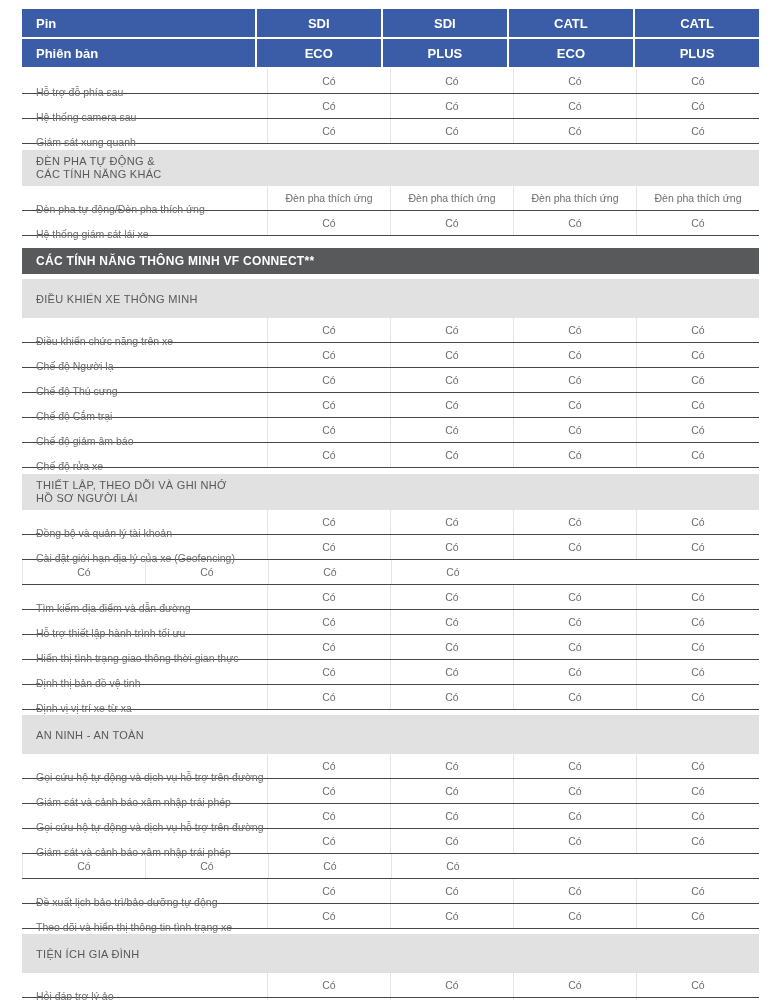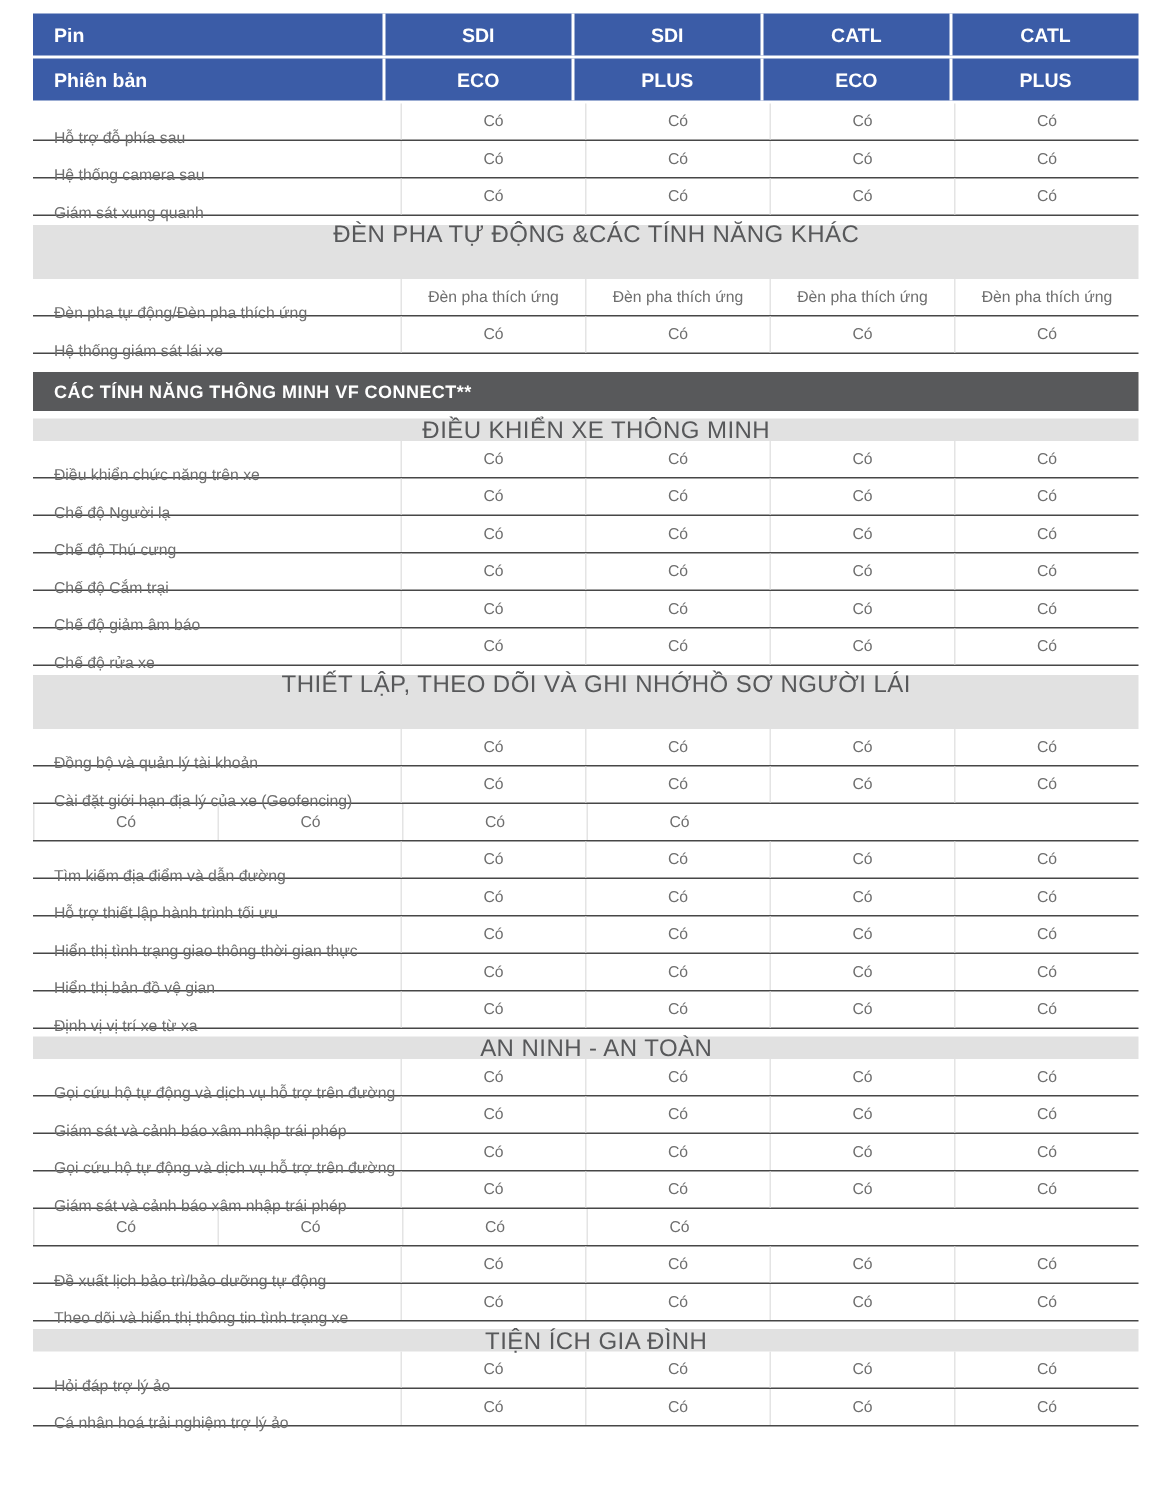--- a/index.html
+++ b/index.html
@@ -67,26 +67,26 @@
     text-align: center;
   }
 
   
   .section {
     background: #E1E1E1;
     color: #57585A;
     box-sizing: border-box;
     padding-left: 14px;
     display: flex;
-    flex-direction: row;
+    flex-direction: column;
     justify-content: center;
-    font-size: 16px;
+    font-size: 11px;
     letter-spacing: 0.3px;
   }
-  .section.one { height: 15px; margin-top: 5px; }
+  .section.one { height: 39px; margin-top: 5px; }
   .section.two { height: 36px; margin-top: 6px; line-height: 13.5px; }
   .section .line { display: block; }
 
   
   .banner {
     background: #58595B;
     color: #ffffff;
     font-weight: bold;
     font-size: 12px;
     letter-spacing: 0.3px;
@@ -244,21 +244,21 @@
         <div class="cell-val">Có</div>
       </div>
       <div class="row">
         <div class="cell-label">Hiển thị tình trạng giao thông thời gian thực</div>
         <div class="cell-val">Có</div>
         <div class="cell-val">Có</div>
         <div class="cell-val">Có</div>
         <div class="cell-val">Có</div>
       </div>
       <div class="row">
-        <div class="cell-label">Hiển thị bản đồ vệ gian</div>
+        <div class="cell-label">Định thị bản đồ vệ tinh</div>
         <div class="cell-val">Có</div>
         <div class="cell-val">Có</div>
         <div class="cell-val">Có</div>
         <div class="cell-val">Có</div>
       </div>
       <div class="row">
         <div class="cell-label">Định vị vị trí xe từ xa</div>
         <div class="cell-val">Có</div>
         <div class="cell-val">Có</div>
         <div class="cell-val">Có</div>

